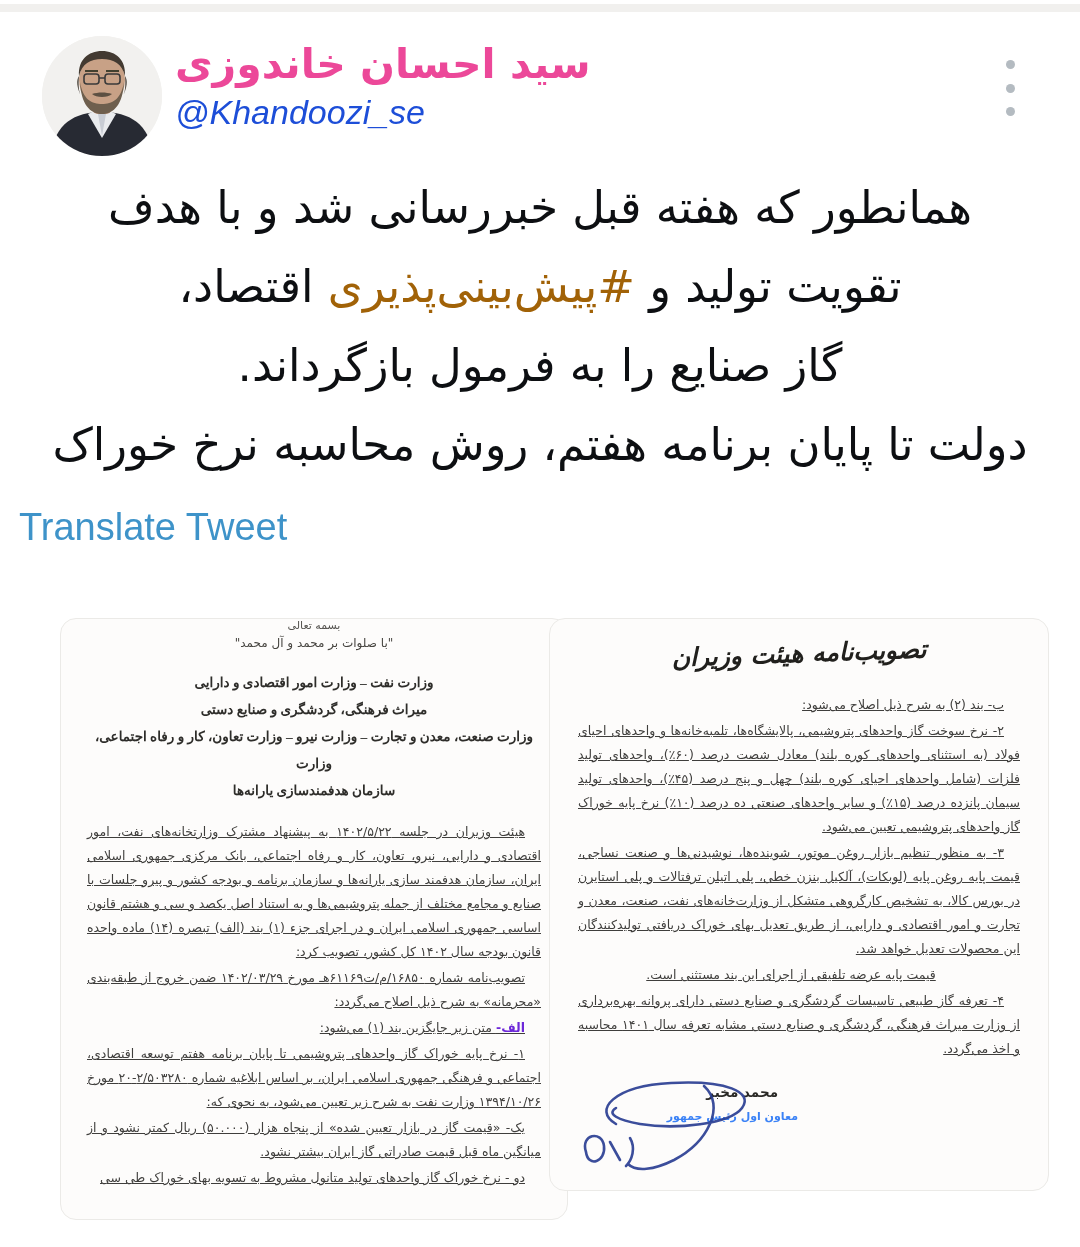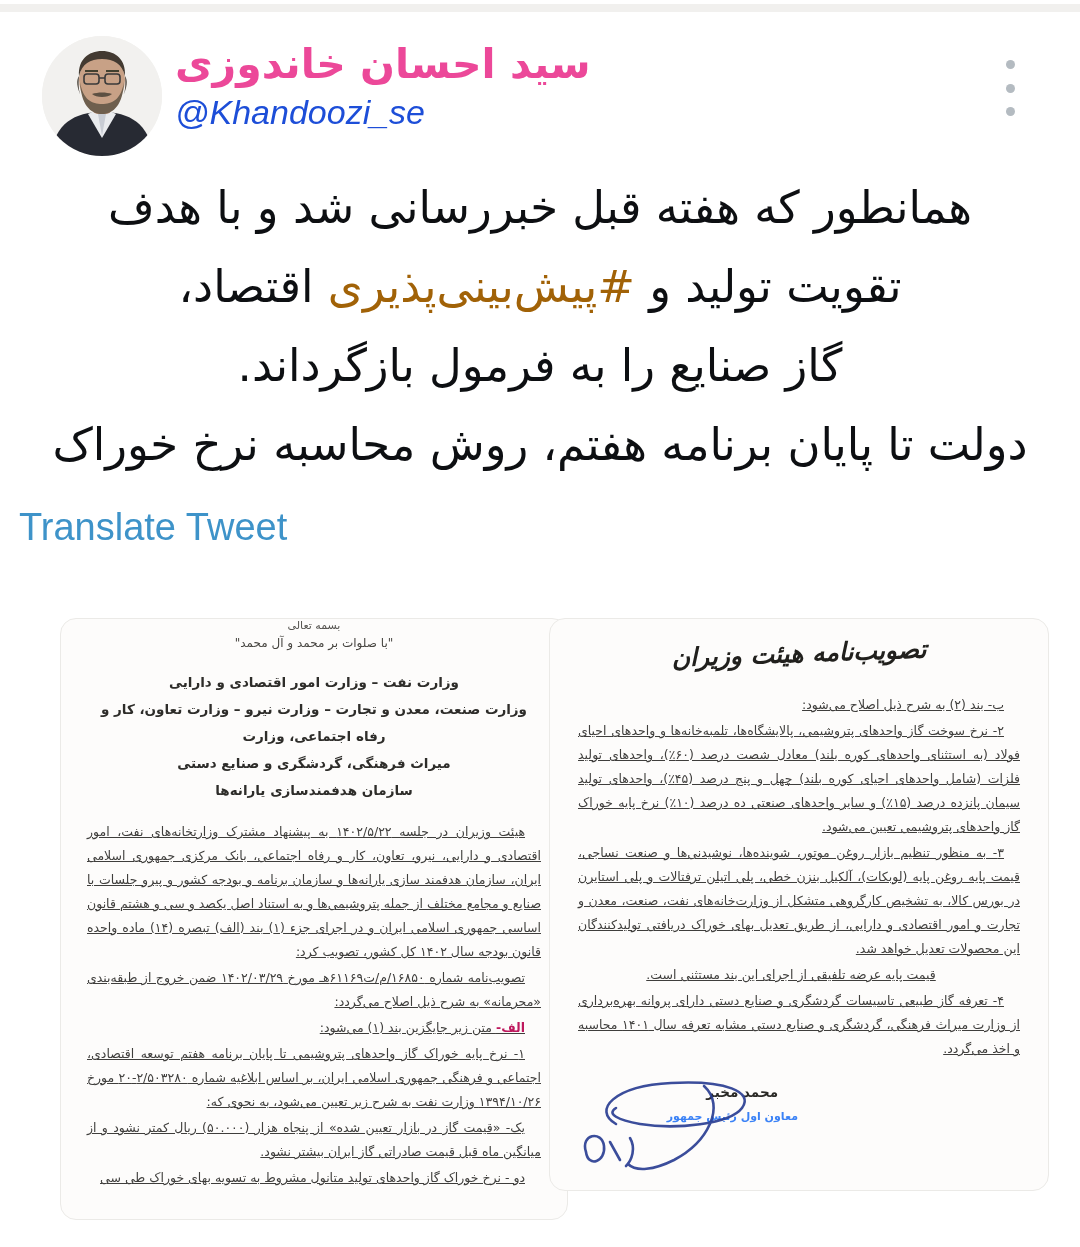--- a/index.html
+++ b/index.html
@@ -22,25 +22,25 @@
   .hashtag{color:#a16207;margin-top:8px;}
   .translate-link{position:absolute;top:506px;left:19px;font-family:"Liberation Sans",sans-serif;
     font-size:38px;color:#3e93c9;cursor:pointer;}
   
   .doc-card{position:absolute;background:#fdfcfb;border:1px solid #ebeae7;border-radius:16px;overflow:hidden;
     direction:rtl;color:#3f3e3c;}
   .doc-left{left:30px;top:618px;width:508px;height:602px;padding:6px 26px 10px 26px;box-sizing:border-box;margin-left:30px;}
   .doc-right{left:549px;top:618px;width:500px;height:573px;padding:14px 28px 10px 28px;box-sizing:border-box;}
   .bismillah{text-align:center;font-size:11px;color:#55534f;margin-top:-6px;line-height:14px;}
   .salawat{text-align:center;font-size:12px;color:#474540;line-height:20px;}
-  .addressees{margin-top:16px;}
+  .addressees{margin-top:16px;font-family:Liberation Serif, serif;}
   .addressee{text-align:center;font-size:13.5px;font-weight:700;color:#2e2d2a;line-height:27px;}
   .doc-body{margin-top:16px;}
   .doc-p{font-size:12.5px;line-height:24px;text-align:justify;text-indent:16px;margin:0 0 2px 0;text-decoration:underline;}
-  .doc-p .lead-bold{font-weight:700;color:#be185d;}
+  .doc-p .lead-bold{font-weight:700;color:#6d28d9;}
   .letterhead{text-align:center;font-size:25px;font-weight:700;font-style:italic;color:#21201d;
     transform:rotate(-2deg);margin:4px 0 22px 0;line-height:34px;}
   .sig-block{position:absolute;left:26px;bottom:6px;width:240px;height:118px;}
   .sig-name{position:absolute;right:38px;top:18px;font-size:13.5px;font-weight:700;color:#2a2926;}
   .sig-title{position:absolute;right:18px;top:44px;font-size:11px;font-weight:700;color:#3b82f6;white-space:nowrap;}
   .sig-scribble{position:absolute;left:0;top:0;width:220px;height:118px;}
   .centered-last{text-align:center;}
 </style>
 </head>
 <body>
@@ -95,22 +95,22 @@
   <div class="tweet-line">دولت تا پایان برنامه هفتم، روش محاسبه نرخ خوراک</div>
 </div>
 
 <div class="translate-link">Translate Tweet</div>
 
 <div class="doc-card doc-left">
   <div class="bismillah">بسمه تعالی</div>
   <div class="salawat">"با صلوات بر محمد و آل محمد"</div>
   <div class="addressees">
     <div class="addressee">وزارت نفت – وزارت امور اقتصادی و دارایی</div>
+    <div class="addressee">میراث فرهنگی، گردشگری و صنایع دستی</div>
     <div class="addressee">وزارت صنعت، معدن و تجارت – وزارت نیرو – وزارت تعاون، کار و رفاه اجتماعی، وزارت</div>
-    <div class="addressee">میراث فرهنگی، گردشگری و صنایع دستی</div>
     <div class="addressee">سازمان هدفمندسازی یارانه‌ها</div>
   </div>
   <div class="doc-body">
     <p class="doc-p">هیئت وزیران در جلسه ۱۴۰۲/۵/۲۲ به پیشنهاد مشترک وزارتخانه‌های نفت، امور اقتصادی و دارایی، نیرو، تعاون، کار و رفاه اجتماعی، بانک مرکزی جمهوری اسلامی ایران، سازمان هدفمند سازی یارانه‌ها و سازمان برنامه و بودجه کشور و پیرو جلسات با صنایع و مجامع مختلف از جمله پتروشیمی‌ها و به استناد اصل یکصد و سی و هشتم قانون اساسی جمهوری اسلامی ایران و در اجرای جزء (۱) بند (الف) تبصره (۱۴) ماده واحده قانون بودجه سال ۱۴۰۲ کل کشور، تصویب کرد:</p>
     <p class="doc-p">تصویب‌نامه شماره ۱۶۸۵۰/م/ت۶۱۱۶۹هـ مورخ ۱۴۰۲/۰۳/۲۹ ضمن خروج از طبقه‌بندی «محرمانه» به شرح ذیل اصلاح می‌گردد:</p>
     <p class="doc-p"><span class="lead-bold">الف-</span><span> متن زیر جایگزین بند (۱) می‌شود:</span></p>
     <p class="doc-p">۱- نرخ پایه خوراک گاز واحدهای پتروشیمی تا پایان برنامه هفتم توسعه اقتصادی، اجتماعی و فرهنگی جمهوری اسلامی ایران، بر اساس ابلاغیه شماره ۲/۵۰۳۲۸۰-۲۰ مورخ ۱۳۹۴/۱۰/۲۶ وزارت نفت به شرح زیر تعیین می‌شود، به نحوی که:</p>
     <p class="doc-p">یک- «قیمت گاز در بازار تعیین شده» از پنجاه هزار (۵۰.۰۰۰) ریال کمتر نشود و از میانگین ماه قبل قیمت صادراتی گاز ایران بیشتر نشود.</p>
     <p class="doc-p">دو - نرخ خوراک گاز واحدهای تولید متانول مشروط به تسویه بهای خوراک طی سی</p>
   </div>

